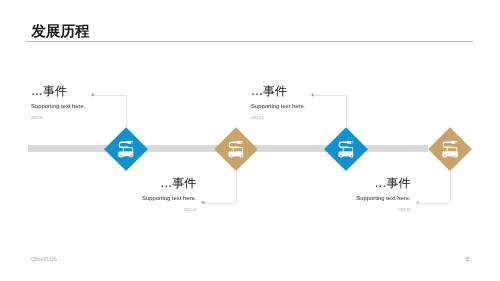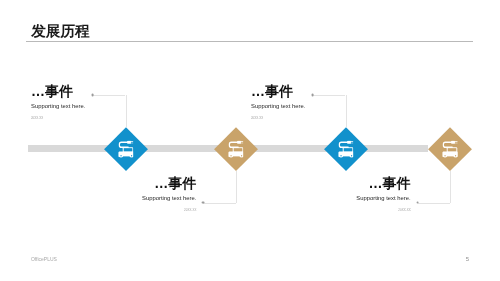--- a/index.html
+++ b/index.html
@@ -16,21 +16,21 @@
   .node.tan{background:#c9a36a;}
 
   .node-icon{position:absolute;top:149px;width:15.5px;height:16.8px;transform:translate(-50%,-50%);}
   .node-icon svg{display:block;width:100%;height:100%;}
 
   .conn-h{position:absolute;height:1px;background:#e3e3e3;}
   .conn-v{position:absolute;width:1px;background:#e3e3e3;}
   .conn-dot{position:absolute;width:2.9px;height:2.9px;border-radius:50%;background:#9b9b9b;transform:translate(-50%,-50%);}
 
   .ev{position:absolute;}
-  .ev-title{position:absolute;font-size:14px;line-height:9px;font-weight:bold;color:#111;white-space:nowrap;}
+  .ev-title{position:absolute;font-size:12px;line-height:9px;font-weight:normal;color:#111;white-space:nowrap;}
   .ev-sub{position:absolute;font-size:5.85px;line-height:7px;color:#262626;white-space:nowrap;}
   .ev-meta{position:absolute;font-size:2.9px;line-height:3.4px;color:#9e9e9e;white-space:nowrap;letter-spacing:.1px;}
   .ev.below .ev-title,.ev.below .ev-sub,.ev.below .ev-meta{text-align:right;transform:translateX(-100%);}
 
   .footer-logo{position:absolute;left:30.9px;top:256.3px;font-size:5px;line-height:6px;color:#a8a8a8;}
   .page-num{position:absolute;left:465.8px;top:256.2px;font-size:6px;line-height:6.5px;color:#8f8f8f;}
 </style>
 </head>
 <body>
 

